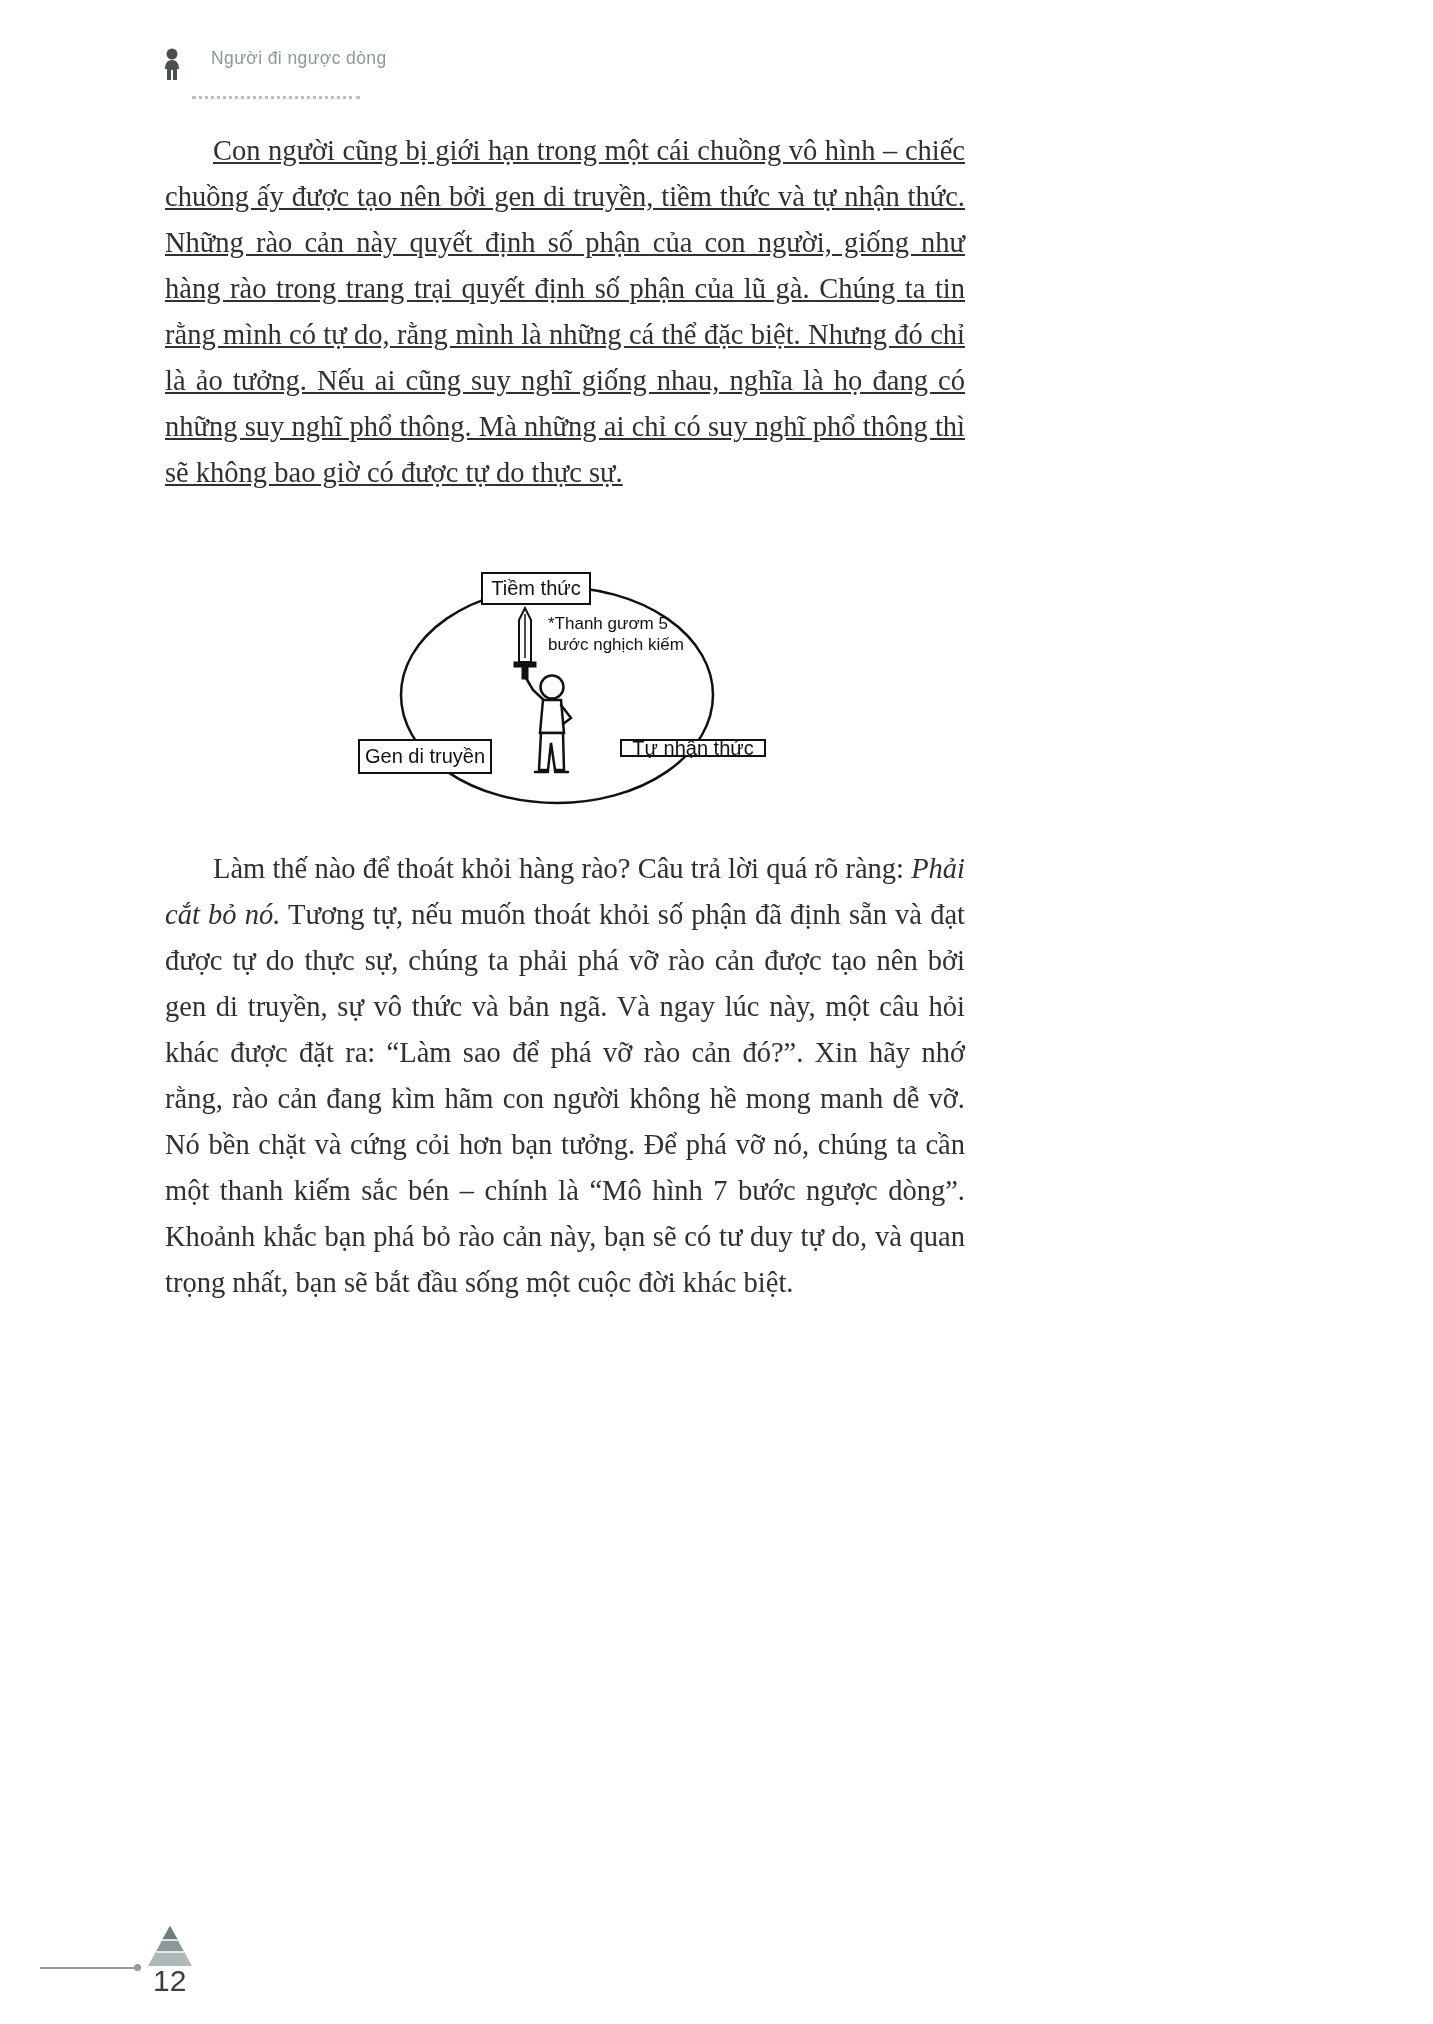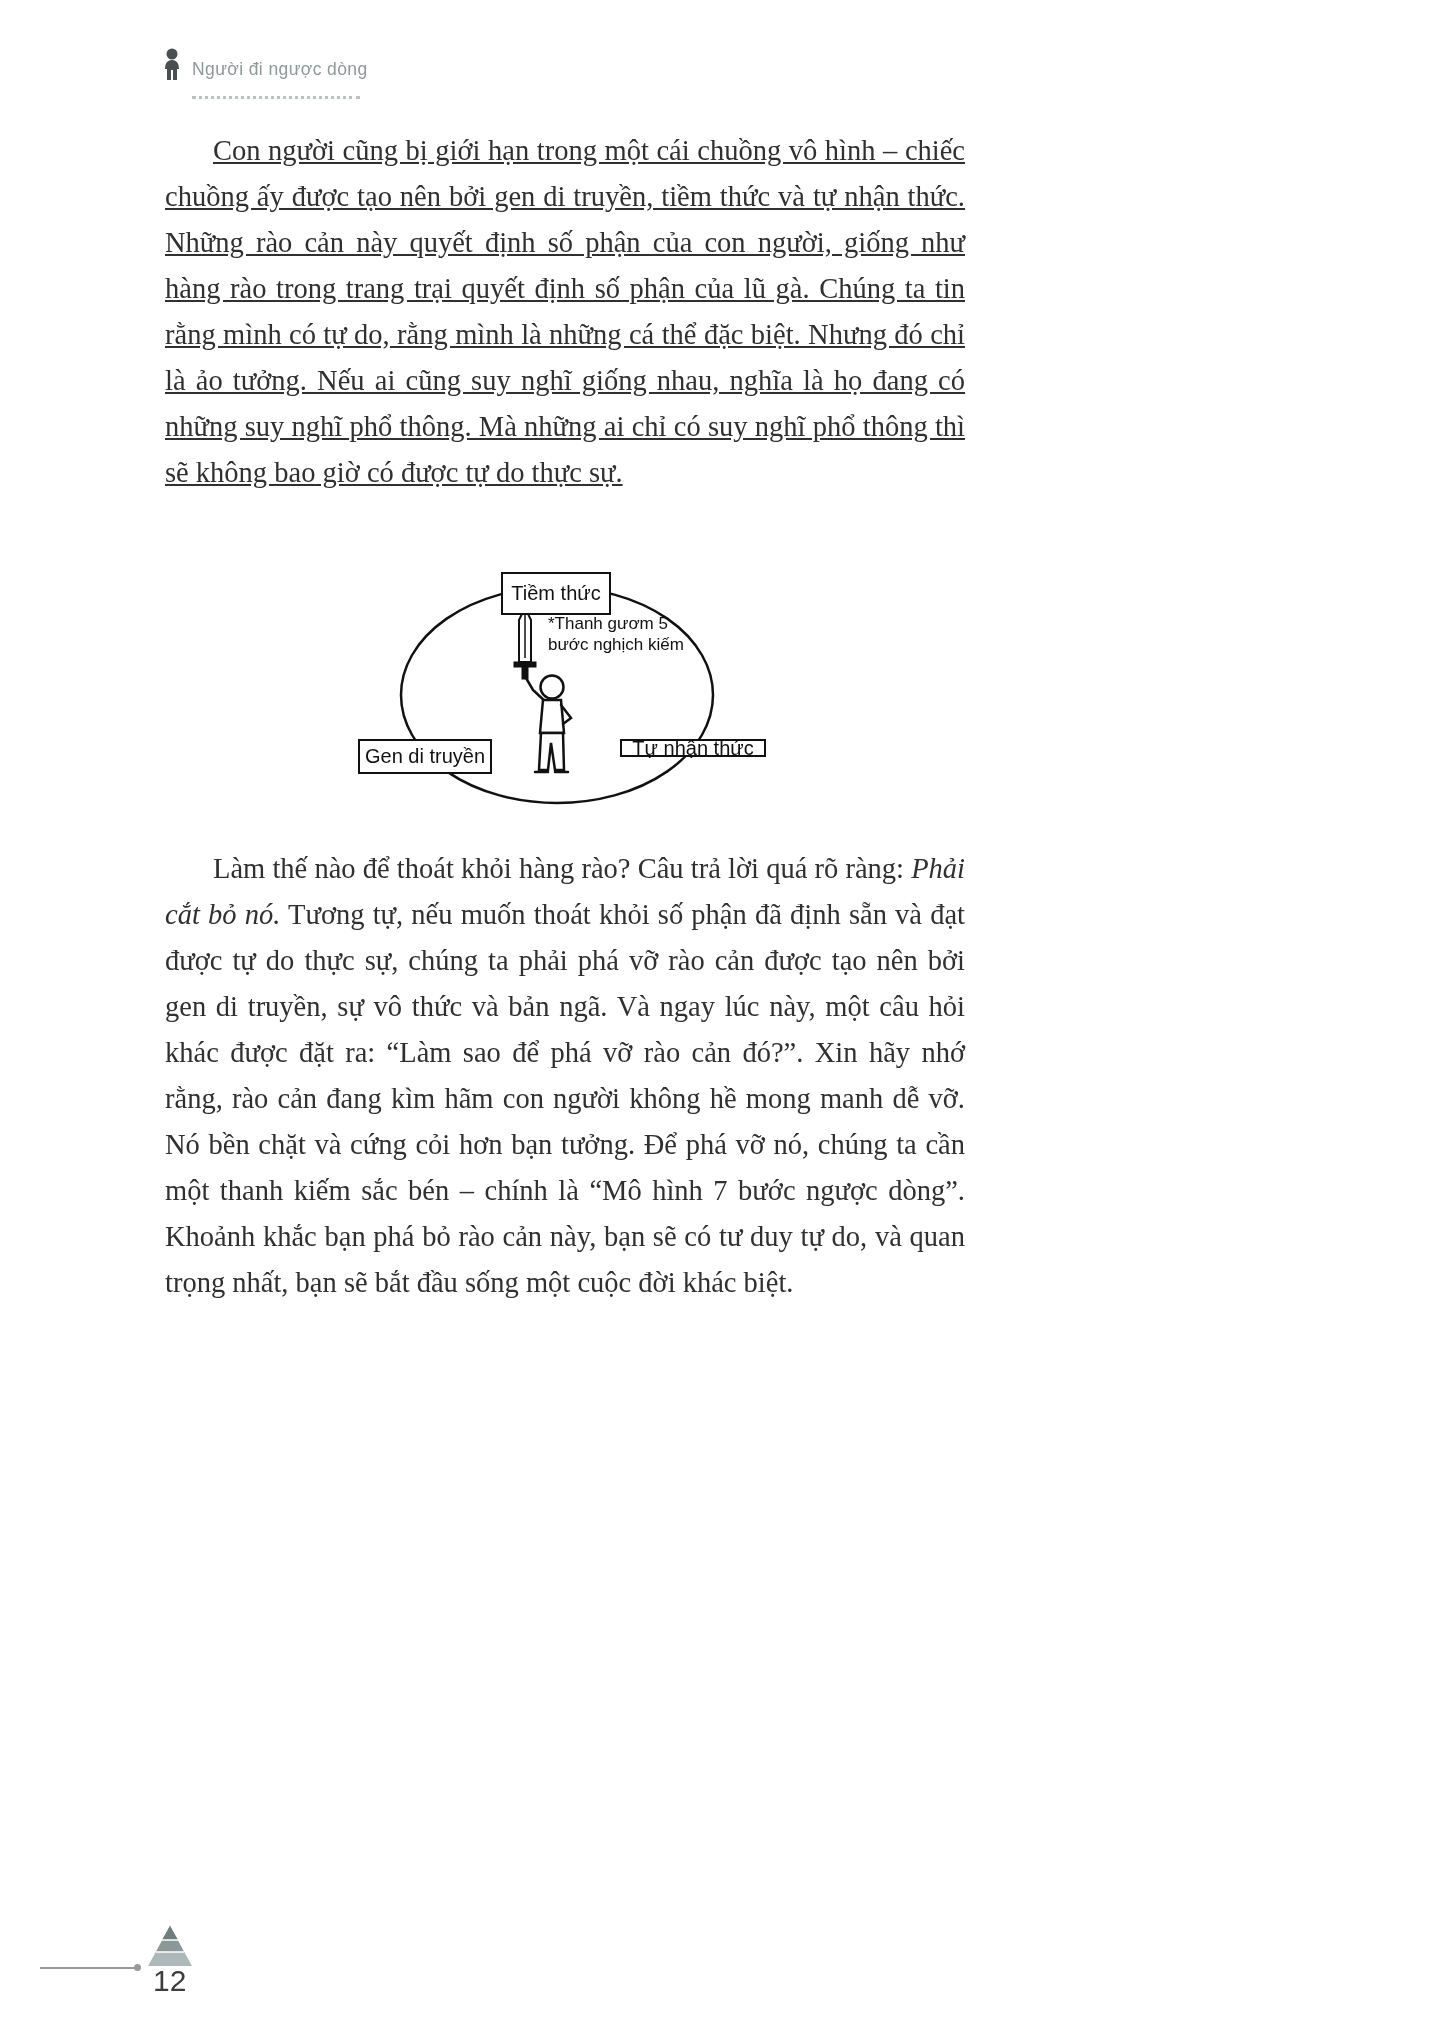--- a/index.html
+++ b/index.html
@@ -7,21 +7,21 @@
   body {
     width:1433px; height:2024px; position:relative;
     font-family:"Liberation Serif","DejaVu Serif",serif;
     color:#2e2e2e; overflow:hidden;
   }
 
   
   .running-header {
     position:absolute; left:160px; top:48px; width:360px;
   }
-  .rh-row { display:flex; align-items:center; }
+  .rh-row { display:flex; align-items:flex-start;gap:19px; }
   .rh-icon { width:24px; height:44px; flex:0 0 auto; margin-right:8px; }
   .rh-title {
     font-family:"Liberation Sans","DejaVu Sans",sans-serif;
     font-size:17.5px; color:#8d9898; letter-spacing:.4px;
     padding-bottom:2px;
   }
   .rh-dots {
     margin-left:32px; margin-top:4px; width:168px;
     border-bottom:3px dotted #b9c1c1;
   }
@@ -40,21 +40,21 @@
   .diagram {
     position:absolute; left:345px; top:558px; width:440px; height:262px;
   }
   .diagram svg { position:absolute; left:0; top:0; }
   .dg-box {
     position:absolute; border:2px solid #111; background:#fff;
     font-family:"Liberation Sans","DejaVu Sans",sans-serif;
     font-size:20px; color:#111; display:flex; align-items:center; justify-content:center;
     white-space:nowrap;
   }
-  #dg-top   { left:156px; top:14px;  width:110px; height:43px; }
+  #dg-top   { left:136px; top:14px;  width:110px; height:33px; }
   #dg-left  { left:13px;  top:181px; width:134px; height:35px; }
   #dg-right { left:275px; top:181px; width:146px; height:18px; }
   .dg-annotation {
     position:absolute; left:203px; top:55px; width:170px;
     font-family:"Liberation Sans","DejaVu Sans",sans-serif;
     font-size:17px; line-height:21px; color:#111;
   }
 
   
   .footer-line {

